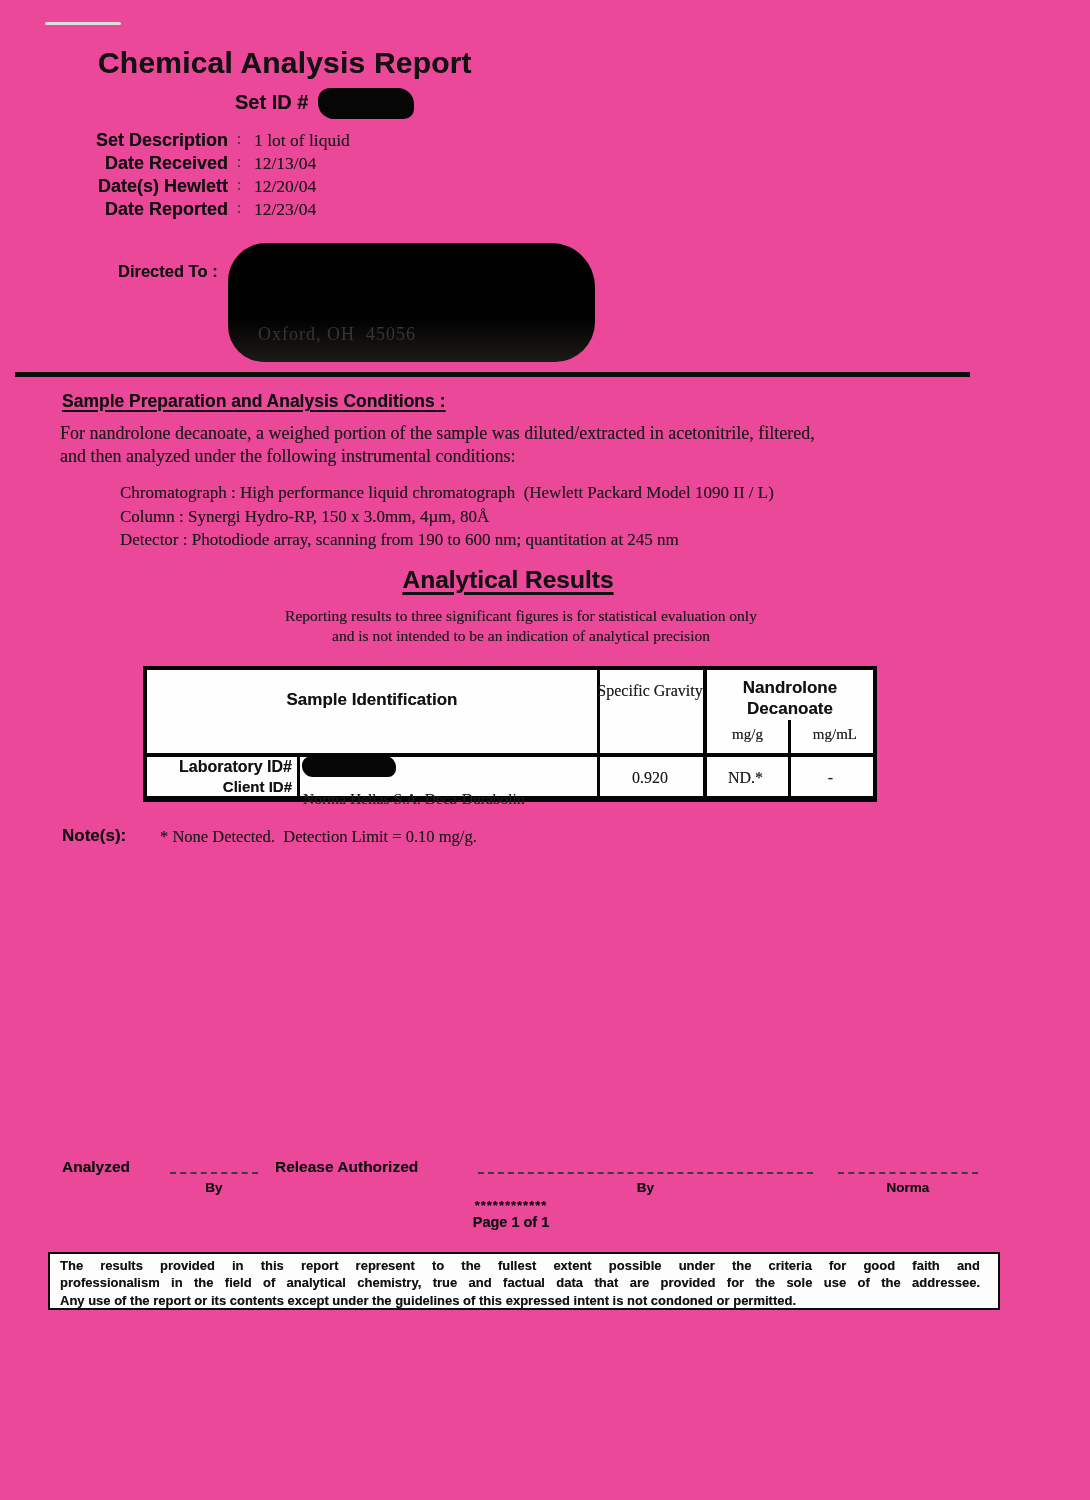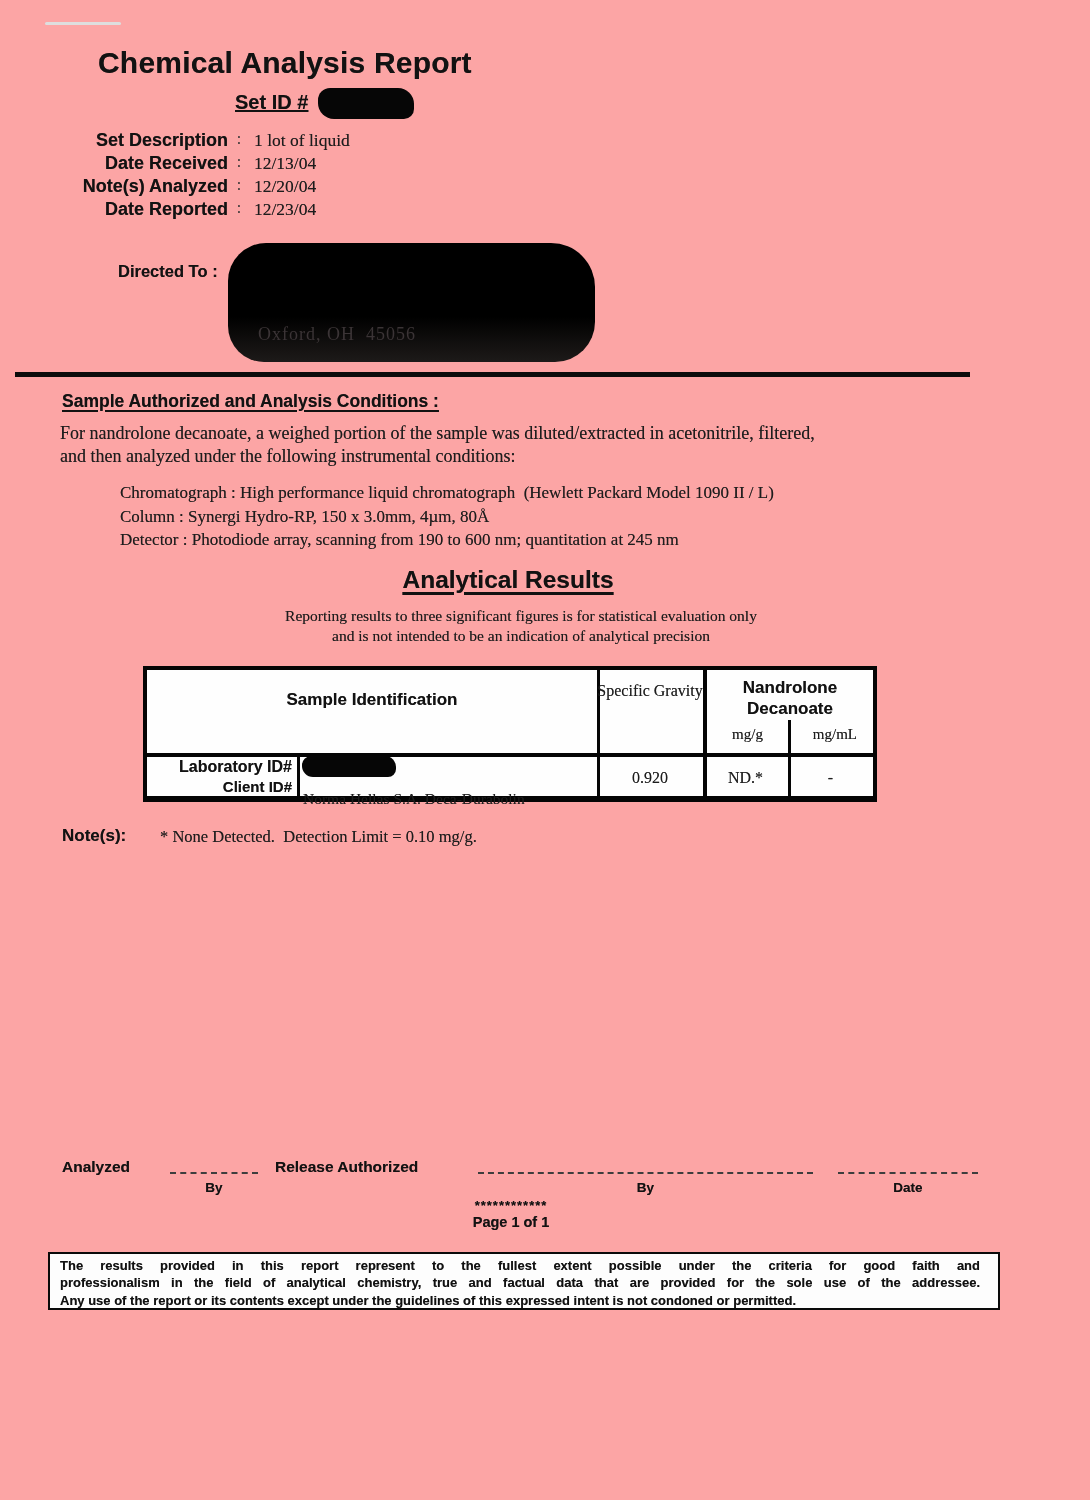--- a/index.html
+++ b/index.html
@@ -1,31 +1,31 @@
 <!DOCTYPE html>
 <html><head>
 <meta charset="utf-8">
 <style>
   html,body{margin:0;padding:0;background:#e9e9e9;}
   .page{
     position:relative;
     width:1090px;height:1500px;
-    background:#fca5a5;
+    background:#ec4899;
     overflow:hidden;
     font-family:"Liberation Sans",sans-serif;
     color:#141414;
   }
   .abs{position:absolute;}
   .sans-b{font-family:"Liberation Sans",sans-serif;font-weight:bold;color:#121212;}
   .serif{font-family:"Liberation Serif",serif;color:#1d1d1d;}
   .pre{white-space:pre;}
   .soft{text-shadow:0 0 .6px rgba(20,20,20,.55);}
 
   .title{left:98px;top:46px;font-size:30px;letter-spacing:.2px;}
-  .setid-label{left:235px;top:91px;font-size:20px;text-decoration:underline;}
+  .setid-label{left:235px;top:91px;font-size:20px;}
   .setid-redaction{left:318px;top:88px;width:96px;height:31px;background:#060606;
     border-radius:12px 16px 10px 16px;}
 
   .meta-row{left:0;width:1090px;height:23px;}
   .meta-label{position:absolute;left:0;width:228px;text-align:right;font-size:18px;}
   .meta-sep{position:absolute;left:230px;width:18px;text-align:center;font-size:16px;color:#333;}
   .meta-value{position:absolute;left:254px;font-size:17.5px;}
 
   .directed-label{left:118px;top:262px;font-size:16.5px;}
   .addr-redaction{left:228px;top:243px;width:367px;height:119px;
@@ -110,37 +110,37 @@
     <span class="meta-label sans-b soft">Set Description</span>
     <span class="meta-sep serif">:</span>
     <span class="meta-value serif soft">1 lot of liquid</span>
   </div>
   <div class="abs meta-row" style="top:153px;">
     <span class="meta-label sans-b soft">Date Received</span>
     <span class="meta-sep serif">:</span>
     <span class="meta-value serif soft">12/13/04</span>
   </div>
   <div class="abs meta-row" style="top:176px;">
-    <span class="meta-label sans-b soft">Note(s) Analyzed</span>
+    <span class="meta-label sans-b soft">Date(s) Hewlett</span>
     <span class="meta-sep serif">:</span>
     <span class="meta-value serif soft">12/20/04</span>
   </div>
   <div class="abs meta-row" style="top:199px;">
     <span class="meta-label sans-b soft">Date Reported</span>
     <span class="meta-sep serif">:</span>
     <span class="meta-value serif soft">12/23/04</span>
   </div>
 
   <div class="abs sans-b soft directed-label">Directed To :</div>
   <div class="abs addr-redaction"></div>
   <div class="abs serif pre addr-ghost">Oxford, OH  45056</div>
 
   <div class="abs hrule"></div>
 
-  <div class="abs sans-b soft prep-heading">Sample Authorized and Analysis Conditions :</div>
+  <div class="abs sans-b soft prep-heading">Sample Preparation and Analysis Conditions :</div>
   <div class="abs serif soft pre prep-line1">For nandrolone decanoate, a weighed portion of the sample was diluted/extracted in acetonitrile, filtered,</div>
   <div class="abs serif soft pre prep-line2">and then analyzed under the following instrumental conditions:</div>
   <div class="abs serif soft pre cond cond1">Chromatograph : High performance liquid chromatograph  (Hewlett Packard Model 1090 II / L)</div>
   <div class="abs serif soft pre cond cond2">Column : Synergi Hydro-RP, 150 x 3.0mm, 4µm, 80Å</div>
   <div class="abs serif soft pre cond cond3">Detector : Photodiode array, scanning from 190 to 600 nm; quantitation at 245 nm</div>
 
   <div class="abs sans-b soft ar-heading">Analytical Results</div>
   <div class="abs serif soft ar-sub1">Reporting results to three significant figures is for statistical evaluation only</div>
   <div class="abs serif soft ar-sub2">and is not intended to be an indication of analytical precision</div>
 
@@ -169,21 +169,21 @@
   <div class="abs sans-b soft note-label">Note(s):</div>
   <div class="abs serif soft pre note-text">* None Detected.  Detection Limit = 0.10 mg/g.</div>
 
   <div class="abs sans-b soft sig-analyzed">Analyzed</div>
   <div class="abs dash dash1"></div>
   <div class="abs sans-b soft sig-release">Release Authorized</div>
   <div class="abs dash dash2"></div>
   <div class="abs dash dash3"></div>
   <div class="abs sans-b soft sig-by1">By</div>
   <div class="abs sans-b soft sig-by2">By</div>
-  <div class="abs sans-b soft sig-date">Date</div>
+  <div class="abs sans-b soft sig-date">Norma</div>
 
   <div class="abs sans-b soft stars">************</div>
   <div class="abs sans-b soft pagenum">Page 1 of 1</div>
 
   <div class="abs footer-box">
     <div class="footer-line soft">The results provided in this report represent to the fullest extent possible under the criteria for good faith and</div>
     <div class="footer-line soft">professionalism in the field of analytical chemistry, true and factual data that are provided for the sole use of the addressee.</div>
     <div class="footer-line last soft">Any use of the report or its contents except under the guidelines of this expressed intent is not condoned or permitted.</div>
   </div>
 

